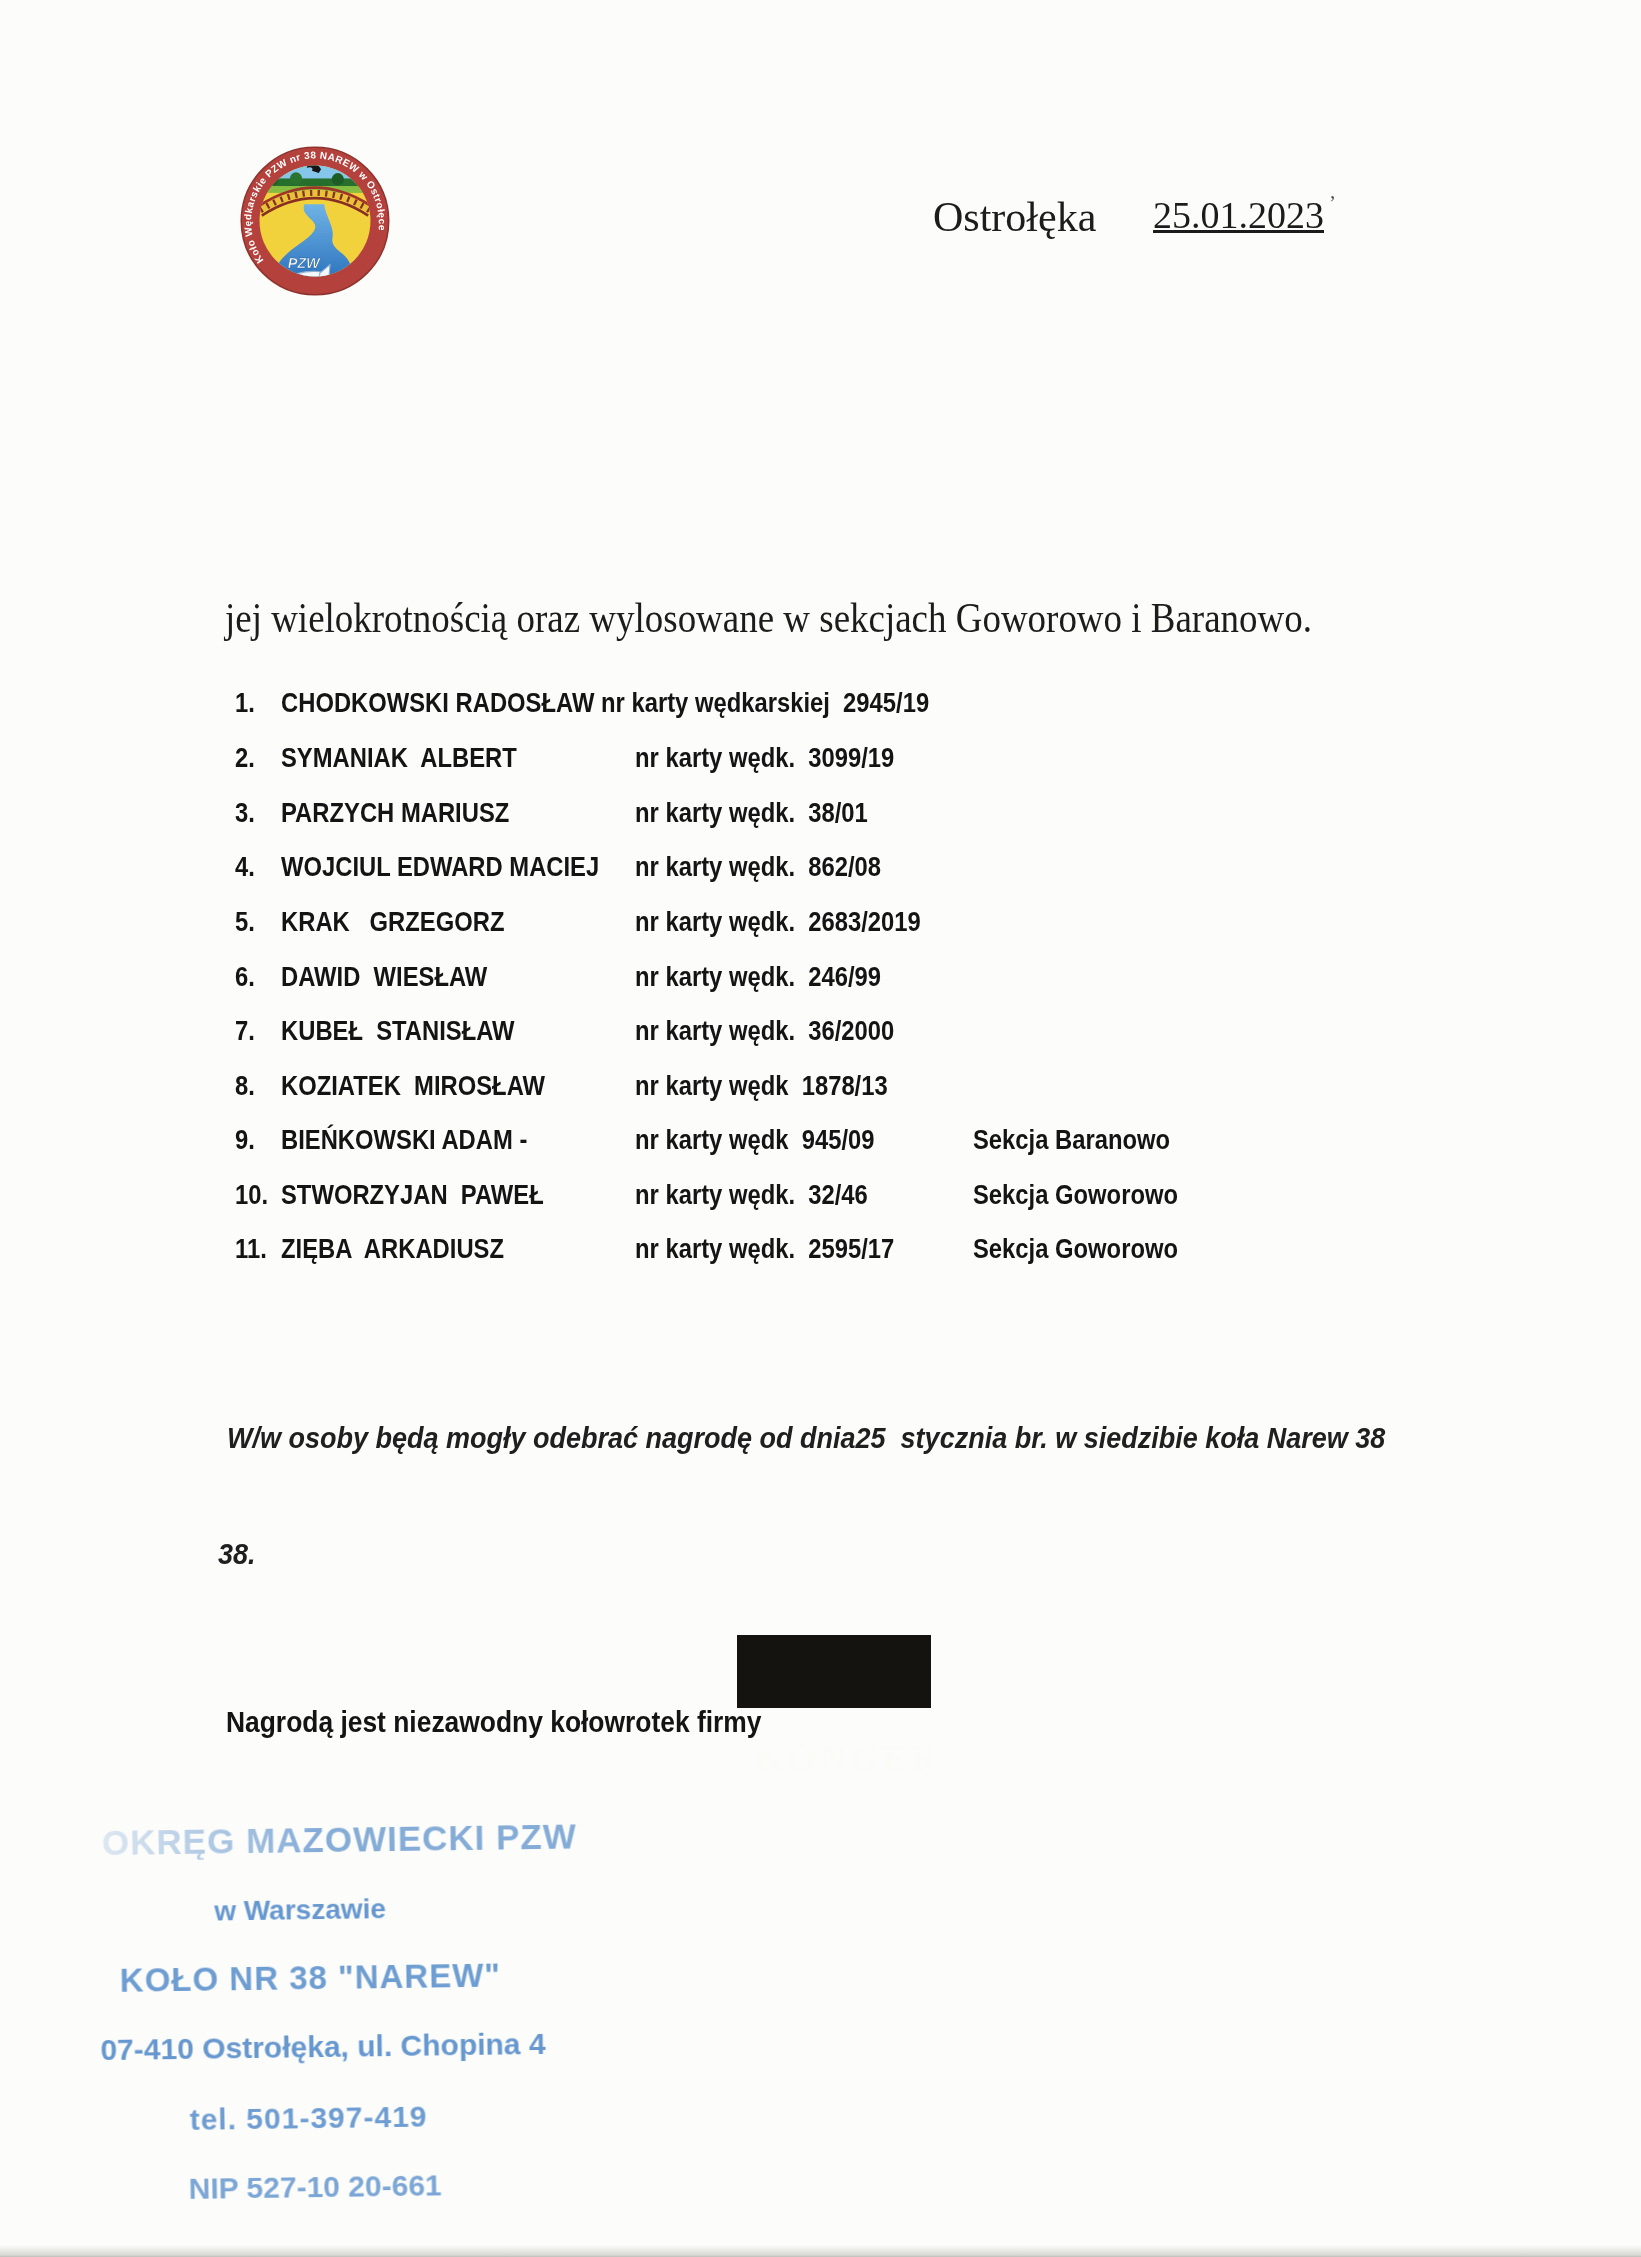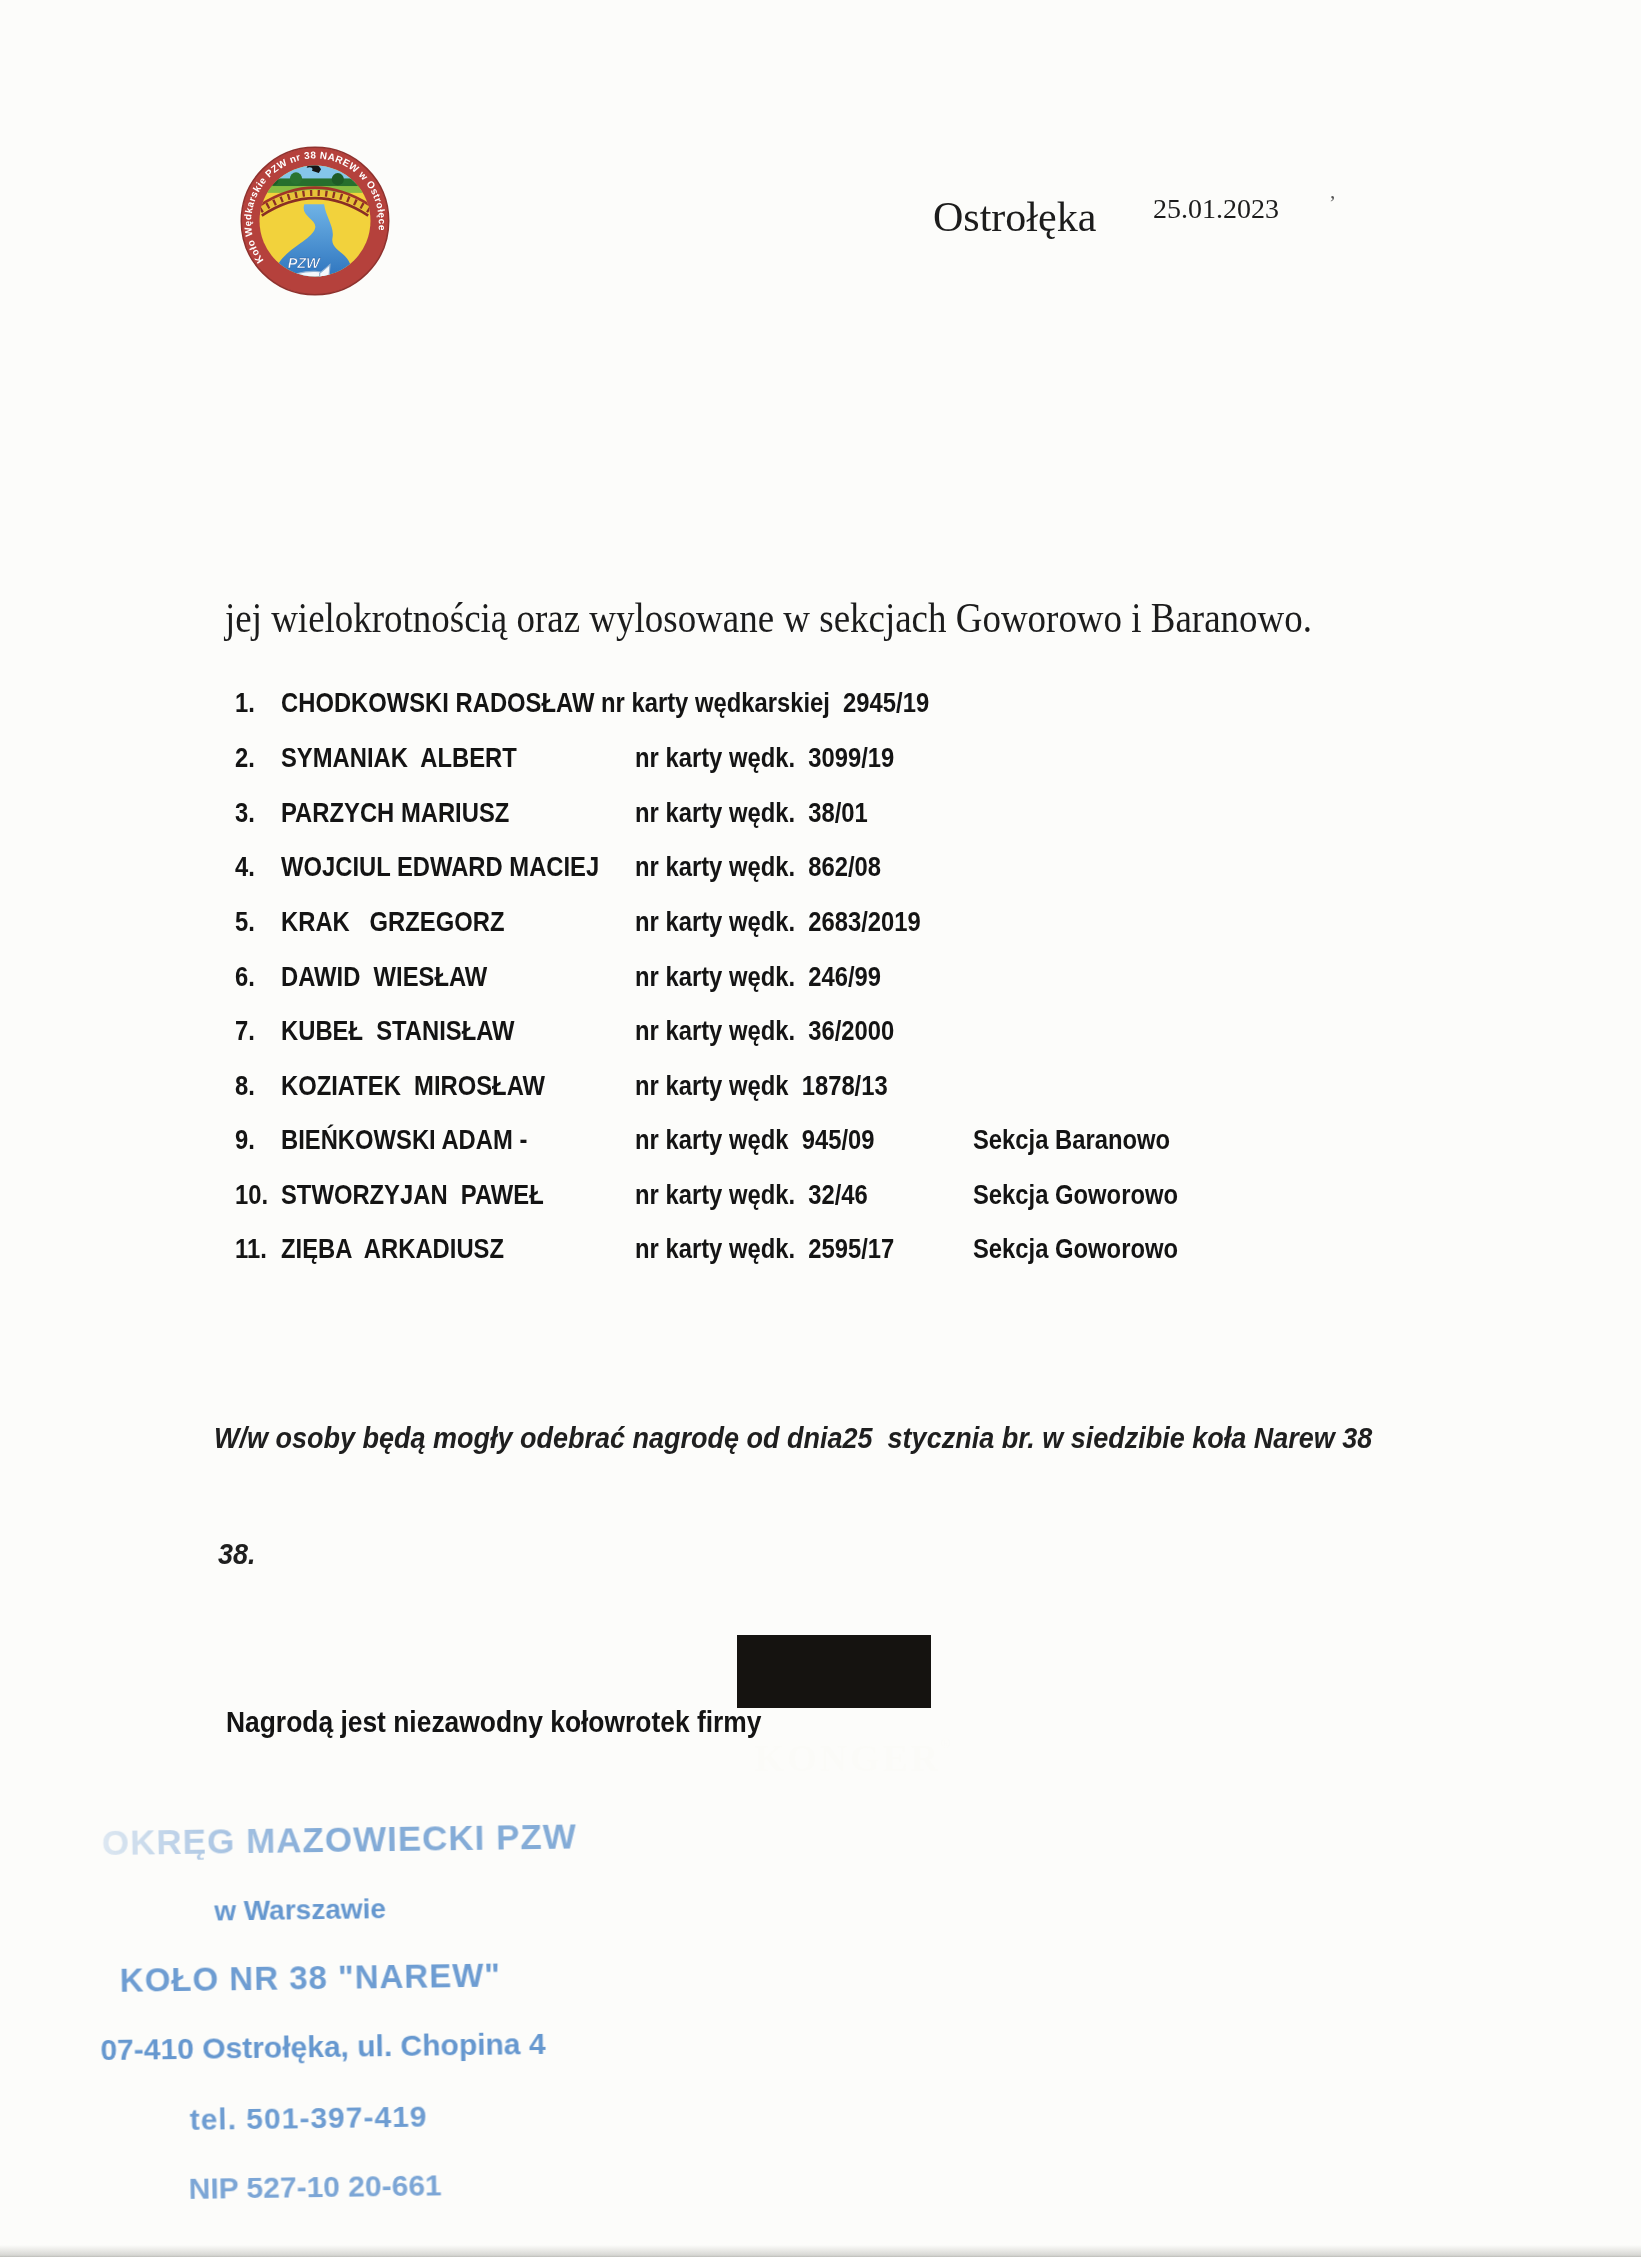--- a/index.html
+++ b/index.html
@@ -6,21 +6,21 @@
   .page{
     position:relative;width:1641px;height:2257px;margin:0 auto;
     background:#fcfcfa;overflow:hidden;color:#1a1a1a;
     font-family:"Liberation Sans",sans-serif;
   }
   .abs{position:absolute;white-space:pre;}
   .serif{font-family:"Liberation Serif",serif;margin-top:8px;}
   .ink{color:#1c1c1c;}
   
   .city{left:933px;top:185px;font-size:42px;}
-  .date{left:1153px;top:185px;font-size:28px;}
+  .date{left:1153px;top:185px;font-size:38px;text-decoration:underline;}
   .date-mark{left:1329px;top:183px;font-size:21px;color:#555;}
   
   .title-wrap{left:0;top:409px;width:1641px;text-align:center;font-size:42px;font-weight:bold;letter-spacing:1px;}
   .title-wrap .squeeze{display:inline-block;transform:scaleX(.94);transform-origin:center;}
   
   .intro1{left:198px;top:491px;}
   .intro2{left:183px;top:538px;}
   .intro-line{font-size:42px;}
   .intro-line .squeezeL{display:inline-block;transform:scaleX(.88);transform-origin:0 50%;}
   
@@ -178,21 +178,21 @@
     <span class="c-card">nr karty wędk.  32/46</span>
     <span class="c-sekcja">Sekcja Goworowo</span>
   </div>
   <div class="abs row" style="top:1232px">
     <span class="c-num">11.</span>
     <span class="c-name">ZIĘBA  ARKADIUSZ</span>
     <span class="c-card">nr karty wędk.  2595/17</span>
     <span class="c-sekcja">Sekcja Goworowo</span>
   </div>
 
-  <div class="abs note" style="left:181px;top:1387px">
+  <div class="abs note" style="left:194px;top:1387px">
     <span class="squeezeL">W/w osoby będą mogły odebrać nagrodę od dnia25  stycznia br. w siedzibie koła Narew 38</span>
   </div>
   <div class="abs note" style="left:185px;top:1503px">
     <span class="squeezeL">38.</span>
   </div>
 
   <div class="abs prize-text prize-before">
     <span class="squeezeL">Nagrodą jest niezawodny kołowrotek firmy</span>
   </div>
   <div class="abs konger-box">

